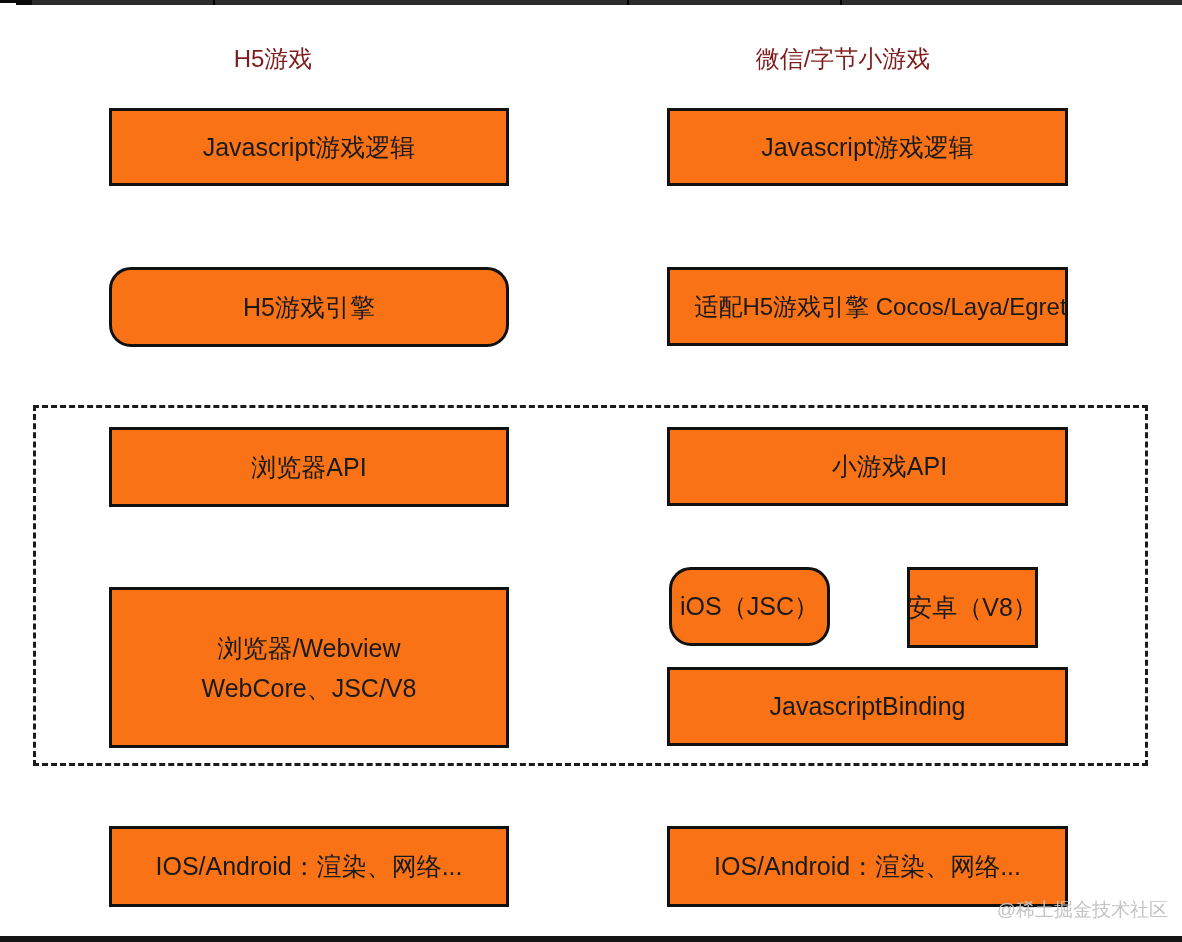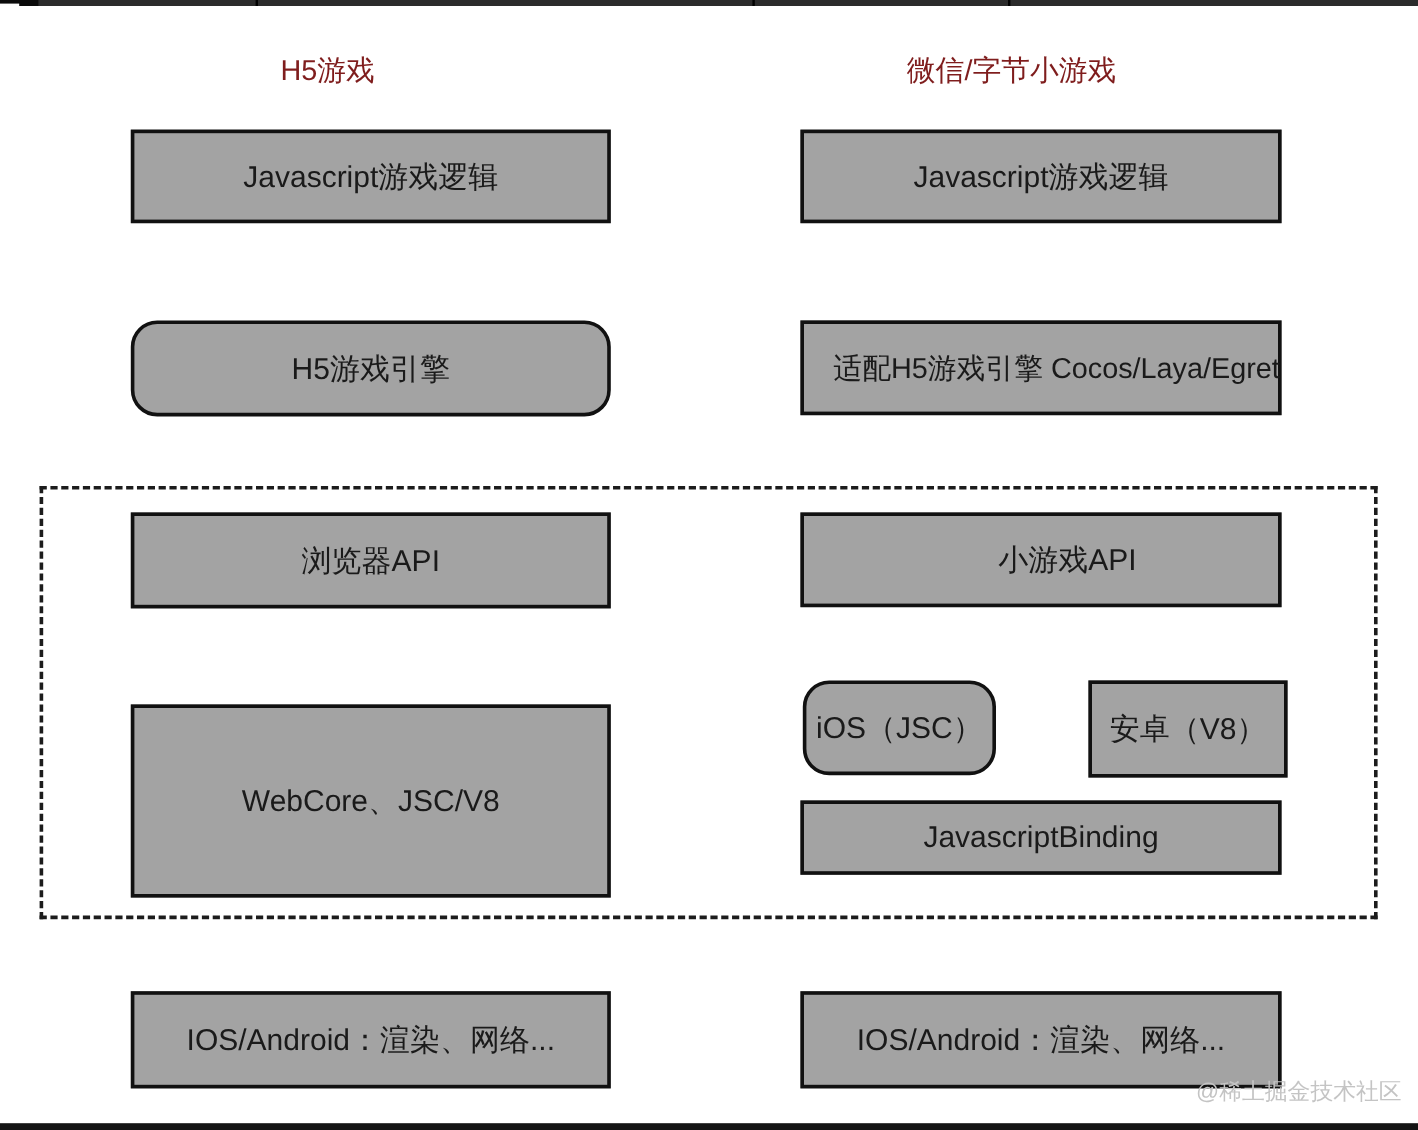--- a/index.html
+++ b/index.html
@@ -40,21 +40,21 @@
     white-space: nowrap;
     color: #7f1d1d;
   }
   .lt { left: 273px; }
   .rt { left: 843px; }
 
   .box {
     position: absolute;
     box-sizing: border-box;
     border: 3px solid #111111;
-    background: #a3a3a3;
+    background: #f97316;
     display: flex;
     align-items: center;
     justify-content: center;
     text-align: center;
     font-size: 25px;
     white-space: nowrap;
   }
   .box.two-line { flex-direction: column; line-height: 40px; white-space: normal; }
   .box.wide-text { font-size: 24px; }
 
@@ -63,22 +63,22 @@
   .l2 { left: 109px; top: 267px; width: 400px; height: 80px; border-radius: 22px; }
   .l3 { left: 109px; top: 427px; width: 400px; height: 80px; }
   .l4 { left: 109px; top: 587px; width: 400px; height: 161px; }
   .l5 { left: 109px; top: 826px; width: 400px; height: 81px; }
 
   
   .r1 { left: 667px; top: 108px; width: 401px; height: 78px; }
   .r2 { left: 667px; top: 267px; width: 401px; height: 79px; padding-left: 26px; }
   .r3 { left: 667px; top: 427px; width: 401px; height: 79px; padding-left: 44px; }
   .rios { left: 669px; top: 567px; width: 161px; height: 79px; border-radius: 22px; }
-  .randroid { left: 907px; top: 567px; width: 166px; height: 81px; }
-  .rbind { left: 667px; top: 667px; width: 401px; height: 62px; }
+  .randroid { left: 907px; top: 567px; width: 131px; height: 81px; }
+  .rbind { left: 667px; top: 667px; width: 401px; height: 79px; }
   .r6 { left: 667px; top: 826px; width: 401px; height: 81px; }
 
   .dashed-frame {
     position: absolute;
     left: 33px; top: 405px;
     width: 1115px; height: 361px;
     box-sizing: border-box;
     border: 3px dashed #1c1c1c;
     background: transparent;
   }
@@ -104,20 +104,21 @@
 
 <div class="col-title lt">H5游戏</div>
 <div class="col-title rt">微信/字节小游戏</div>
 
 <div class="dashed-frame"></div>
 
 <div class="box l1">Javascript游戏逻辑</div>
 <div class="box l2">H5游戏引擎</div>
 <div class="box l3">浏览器API</div>
 <div class="box l4 two-line">
+  <span>浏览器/Webview</span>
   <span>WebCore、JSC/V8</span>
 </div>
 <div class="box l5">IOS/Android：渲染、网络...</div>
 
 <div class="box r1">Javascript游戏逻辑</div>
 <div class="box r2 wide-text">适配H5游戏引擎 Cocos/Laya/Egret</div>
 <div class="box r3">小游戏API</div>
 <div class="box rios">iOS（JSC）</div>
 <div class="box randroid">安卓（V8）</div>
 <div class="box rbind">JavascriptBinding</div>

